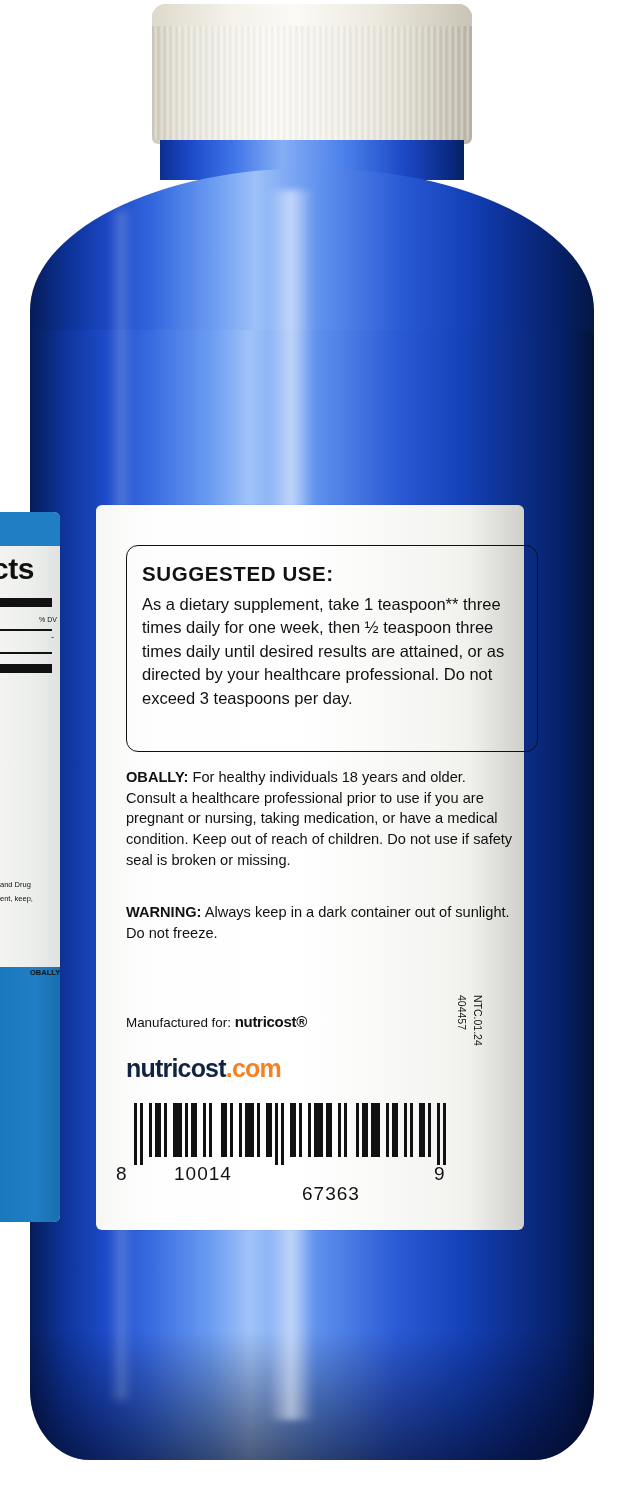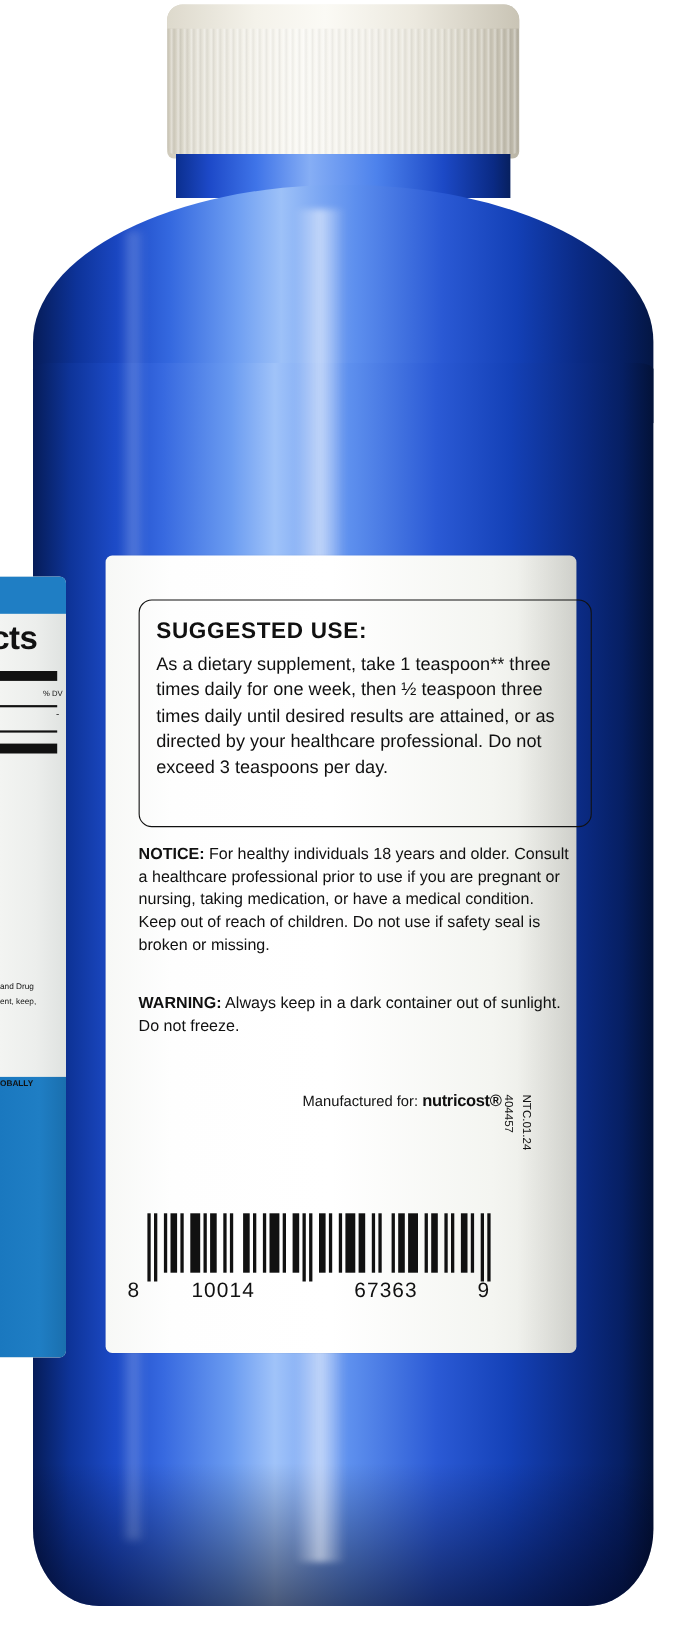--- a/index.html
+++ b/index.html
@@ -124,21 +124,20 @@
   
   .side-label {
     position: absolute;
     left: 0px;
     top: 512px;
     width: 60px;
     height: 710px;
     background: linear-gradient(to right, #f3f4f2 0%, #eceeec 55%, #dfe2e0 100%);
     border-radius: 0 6px 6px 0;
     overflow: hidden;
-    margin-top: 12px;
   }
   .side-blue-top {
     position: absolute;
     left: 0; top: 0;
     width: 60px; height: 34px;
     background: #1f7ec4;
   }
   .side-blue-bottom {
     position: absolute;
     left: 0; bottom: 0;
@@ -248,26 +247,25 @@
     color: #111;
   }
   .para b { font-weight: bold; }
 
   .warning-para { top: 262px; }
   .notice-para { top: 397px; }
 
   .mfg-block {
     position: absolute;
     left: 30px;
-    top: 485px;
+    top: 506px;
     width: 330px;
     font-size: 13.4px;
     line-height: 1.5;
     color: #111;
-    text-align: right;
   }
   .brand-inline {
     font-weight: bold;
     color: #111;
     font-size: 15px;
     letter-spacing: -0.3px;
   }
   .brand-big {
     position: absolute;
     left: 30px;
@@ -367,46 +365,49 @@
     <div class="side-blue-bottom"></div>
     <div class="side-facts-title">cts</div>
     <div class="side-rule-thick" style="top:86px;"></div>
     <div class="side-dv" style="top:104px;">% DV</div>
     <div class="side-rule-thin" style="top:117px;"></div>
     <div class="side-dash" style="top:120px;">-</div>
     <div class="side-rule-thin" style="top:140px;"></div>
     <div class="side-rule-thick" style="top:152px;"></div>
     <div class="side-fineprint" style="top:368px;">and Drug</div>
     <div class="side-fineprint" style="top:382px;">ent, keep,</div>
-    <div class="side-globally" style="top:456px;">OBALLY</div>
+    <div class="side-globally" style="top:456px;padding-left:30px;">OBALLY</div>
   </div>
 
   <div class="main-label">
 
     <div class="suggested-box"></div>
     <div class="suggested-title">SUGGESTED USE:</div>
     <div class="suggested-body">As a dietary supplement, take 1 teaspoon** three times daily for one week, then ½ teaspoon three times daily until desired results are attained, or as directed by your healthcare professional. Do not exceed 3 teaspoons per day.</div>
 
     <div class="para warning-para">
-      <b>NOTICE:</b>
+      <b>OBALLY:</b>
       <span>For healthy individuals 18 years and older. Consult a healthcare professional prior to use if you are pregnant or nursing, taking medication, or have a medical condition. Keep out of reach of children. Do not use if safety seal is broken or missing.</span>
     </div>
 
     <div class="para notice-para">
       <b>WARNING:</b>
       <span>Always keep in a dark container out of sunlight. Do not freeze.</span>
     </div>
 
     <div class="mfg-block">
       <div>
         <span>Manufactured for:</span>
         <span class="brand-inline">nutricost®</span>
       </div>
     </div>
 
+    <div class="brand-big">
+      <span>nutricost</span><span class="dotcom">.com</span>
+    </div>
 
     <div class="code-vert">404457</div>
     <div class="code-vert2">NTC.01.24</div>
 
     <div class="barcode-wrap">
       <div class="barcode-bars">
         <div class="bar tall" style="width:3px"></div>
           <div class="sp" style="width:3px"></div>
         <div class="bar tall" style="width:3px"></div>
           <div class="sp" style="width:6px"></div>
@@ -474,21 +475,21 @@
           <div class="sp" style="width:3px"></div>
         <div class="bar" style="width:3px"></div>
           <div class="sp" style="width:6px"></div>
         <div class="bar tall" style="width:3px"></div>
           <div class="sp" style="width:3px"></div>
         <div class="bar tall" style="width:3px"></div>
       </div>
       <div class="barcode-digits">
         <span class="bc-d" style="left:-18px;">8</span>
         <span class="bc-d" style="left:40px;">10014</span>
-        <span class="bc-d" style="left:188px;">67363</span>
+        <span class="bc-d" style="left:168px;margin-top:20px;">67363</span>
         <span class="bc-d" style="left:300px;">9</span>
       </div>
     </div>
 
   </div>
 
   <div class="label-shadow-right"></div>
 </div>
 
 </body></html>

